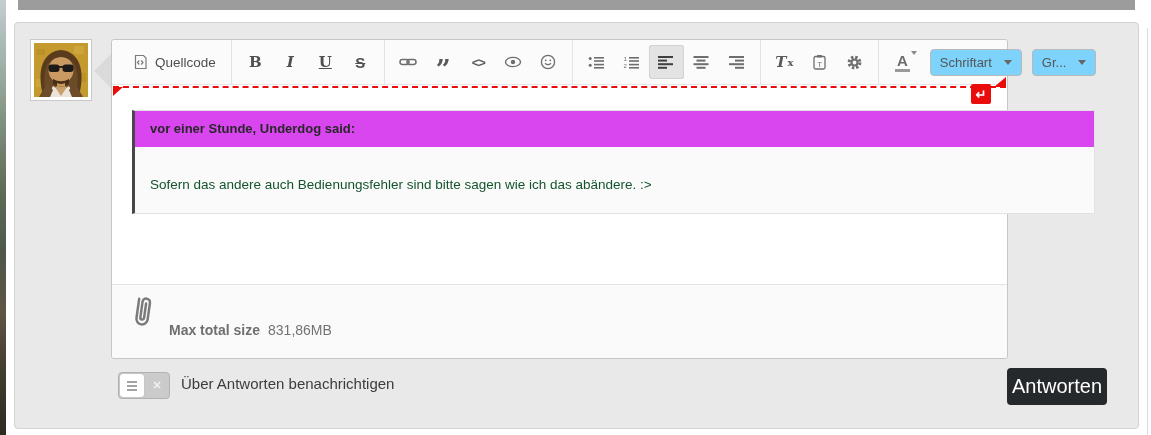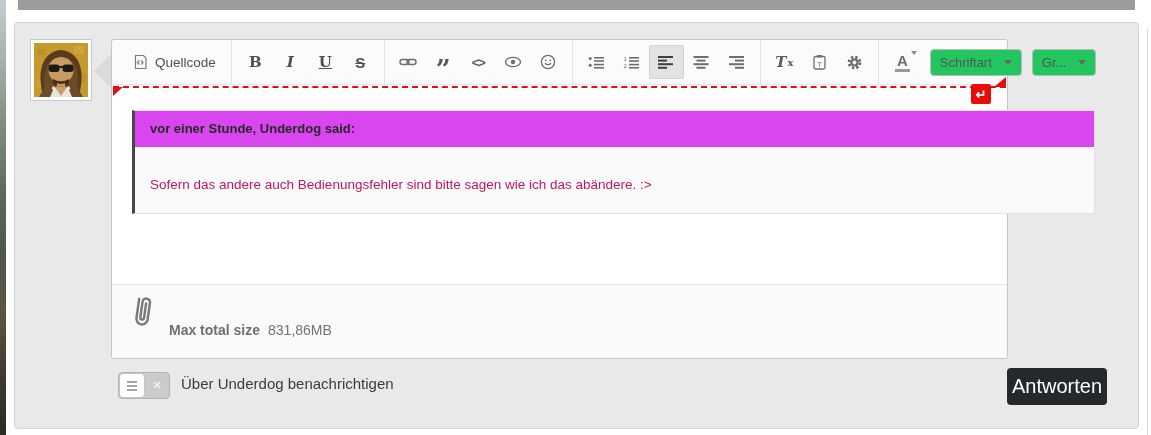--- a/index.html
+++ b/index.html
@@ -40,40 +40,40 @@
   .tb-quote{font-family:"DejaVu Serif","Liberation Serif",serif;font-size:26px;line-height:10px;
             padding-top:14px;color:#5a5a5a;font-weight:bold;}
   .tb-removefmt{font-family:"DejaVu Serif","Liberation Serif",serif;color:#5a5a5a;}
   .tb-removefmt .rT{font-style:italic;font-size:15px;font-weight:bold;}
   .tb-removefmt .rx{font-size:10px;font-weight:bold;vertical-align:-3px;margin-left:1px;}
   .tb-color{position:relative;}
   .tb-color .colA{font-size:15px;font-weight:bold;color:#6d6d6d;border-bottom:3px solid #9a9a9a;
                   line-height:15px;padding:0 2px 1px 2px;}
   .tb-color .colcaret{position:absolute;top:6px;right:3px;width:0;height:0;
       border-left:3.5px solid transparent;border-right:3.5px solid transparent;border-top:4px solid #8a8a8a;}
-  .tb-drop{height:25px;margin-left:10px;padding:0 9px;background:#22c55e;border:1px solid #b9b9b9;
+  .tb-drop{height:25px;margin-left:10px;padding:0 9px;background:#7dd3fc;border:1px solid #b9b9b9;
            border-radius:4px;display:flex;align-items:center;gap:12px;font-size:13px;color:#555;flex:none;cursor:pointer;}
   .caret{width:0;height:0;border-left:4px solid transparent;border-right:4px solid transparent;border-top:5px solid #666;}
   .icon16{display:block;}
 
   
   .dropline{position:absolute;left:1px;right:1px;top:46px;border-top:2px dashed #ea0b0b;}
   .dropflag-left{position:absolute;left:1px;top:47px;width:10px;height:9px;background:#ea0b0b;
                  clip-path:polygon(0 0,100% 0,0 100%);}
   .dropflag-right{position:absolute;right:1px;top:37px;width:12px;height:10px;background:#ea0b0b;
                   clip-path:polygon(0 100%,100% 0,100% 100%);}
   .return-box{position:absolute;right:16px;top:44px;width:20px;height:20px;background:#ea0b0b;border-radius:2px;
               color:#fff;font-size:13px;font-weight:bold;display:flex;align-items:center;justify-content:center;}
 
   
   .quote{position:absolute;left:20px;top:70px;width:963px;height:104px;box-sizing:border-box;
          border:1px solid #e2e2e2;border-left:3px solid #474747;background:#fafafa;}
   .quote-head{height:36px;line-height:36px;background:#d946ef;padding-left:15px;
               font-size:13px;font-weight:bold;color:#282828;}
-  .quote-body{padding:30px 15px 0 15px;font-size:13.5px;color:#be185d;}
+  .quote-body{padding:30px 15px 0 15px;font-size:13.5px;color:#14532d;}
 
   
   .attach{position:absolute;left:0;right:0;bottom:0;height:73px;background:#fafafa;
           border-top:1px solid #e3e3e3;border-radius:0 0 3px 3px;}
   .clip{position:absolute;left:16px;top:8px;transform:rotate(8deg);}
   .attach-line1{position:absolute;left:57px;top:13px;font-size:15px;color:#464646;}
   .attach-link{color:#8f2d2d;cursor:pointer;}
   .attach-line2{position:absolute;left:57px;top:37px;font-size:14px;color:#6f6f6f;font-weight:bold;}
   .attach-line2 .maxval{color:#737373;font-weight:normal;margin-left:8px;}
   .media-btn{position:absolute;right:15px;top:14px;height:30px;box-sizing:border-box;padding:0 13px;
@@ -293,18 +293,18 @@
     <div class="toggle">
       <span class="toggle-on">
           <i></i>
           <i></i>
           <i></i>
         </span>
       <span class="toggle-off">
           <span>✕</span>
         </span>
     </div>
-    <div class="notify-label">Über Underdog benachrichtigen</div>
+    <div class="notify-label">Über Antworten benachrichtigen</div>
     <div class="reply-btn">
         <span>Antworten</span>
       </div>
   </div>
 </div>
 
 </body></html>

